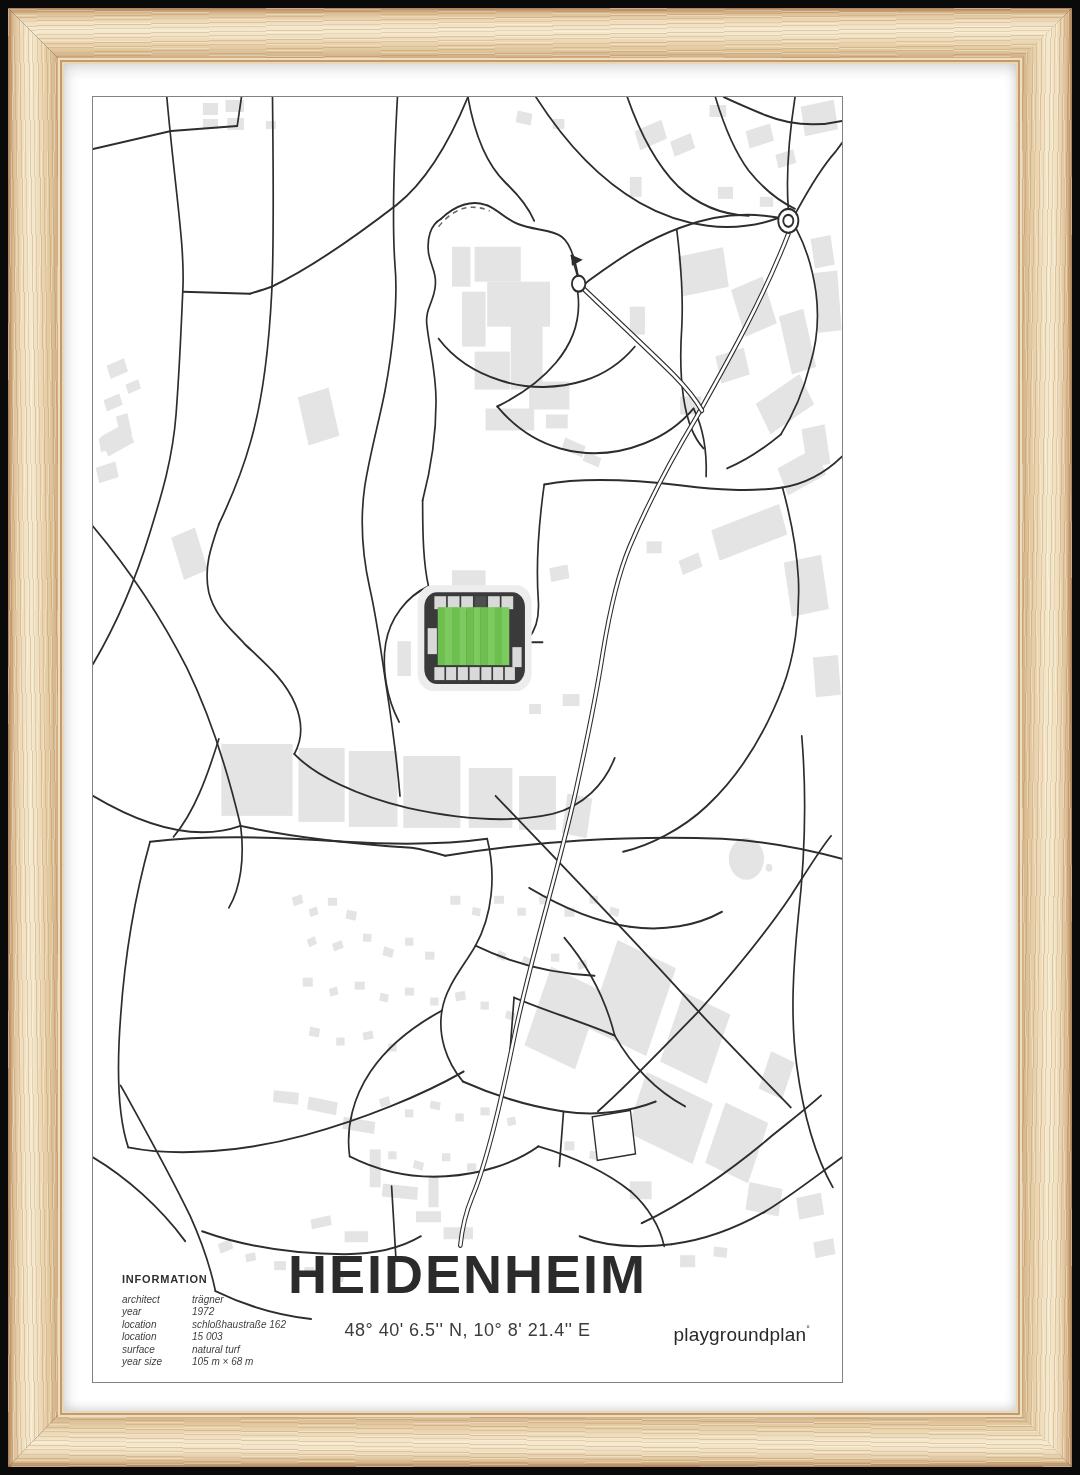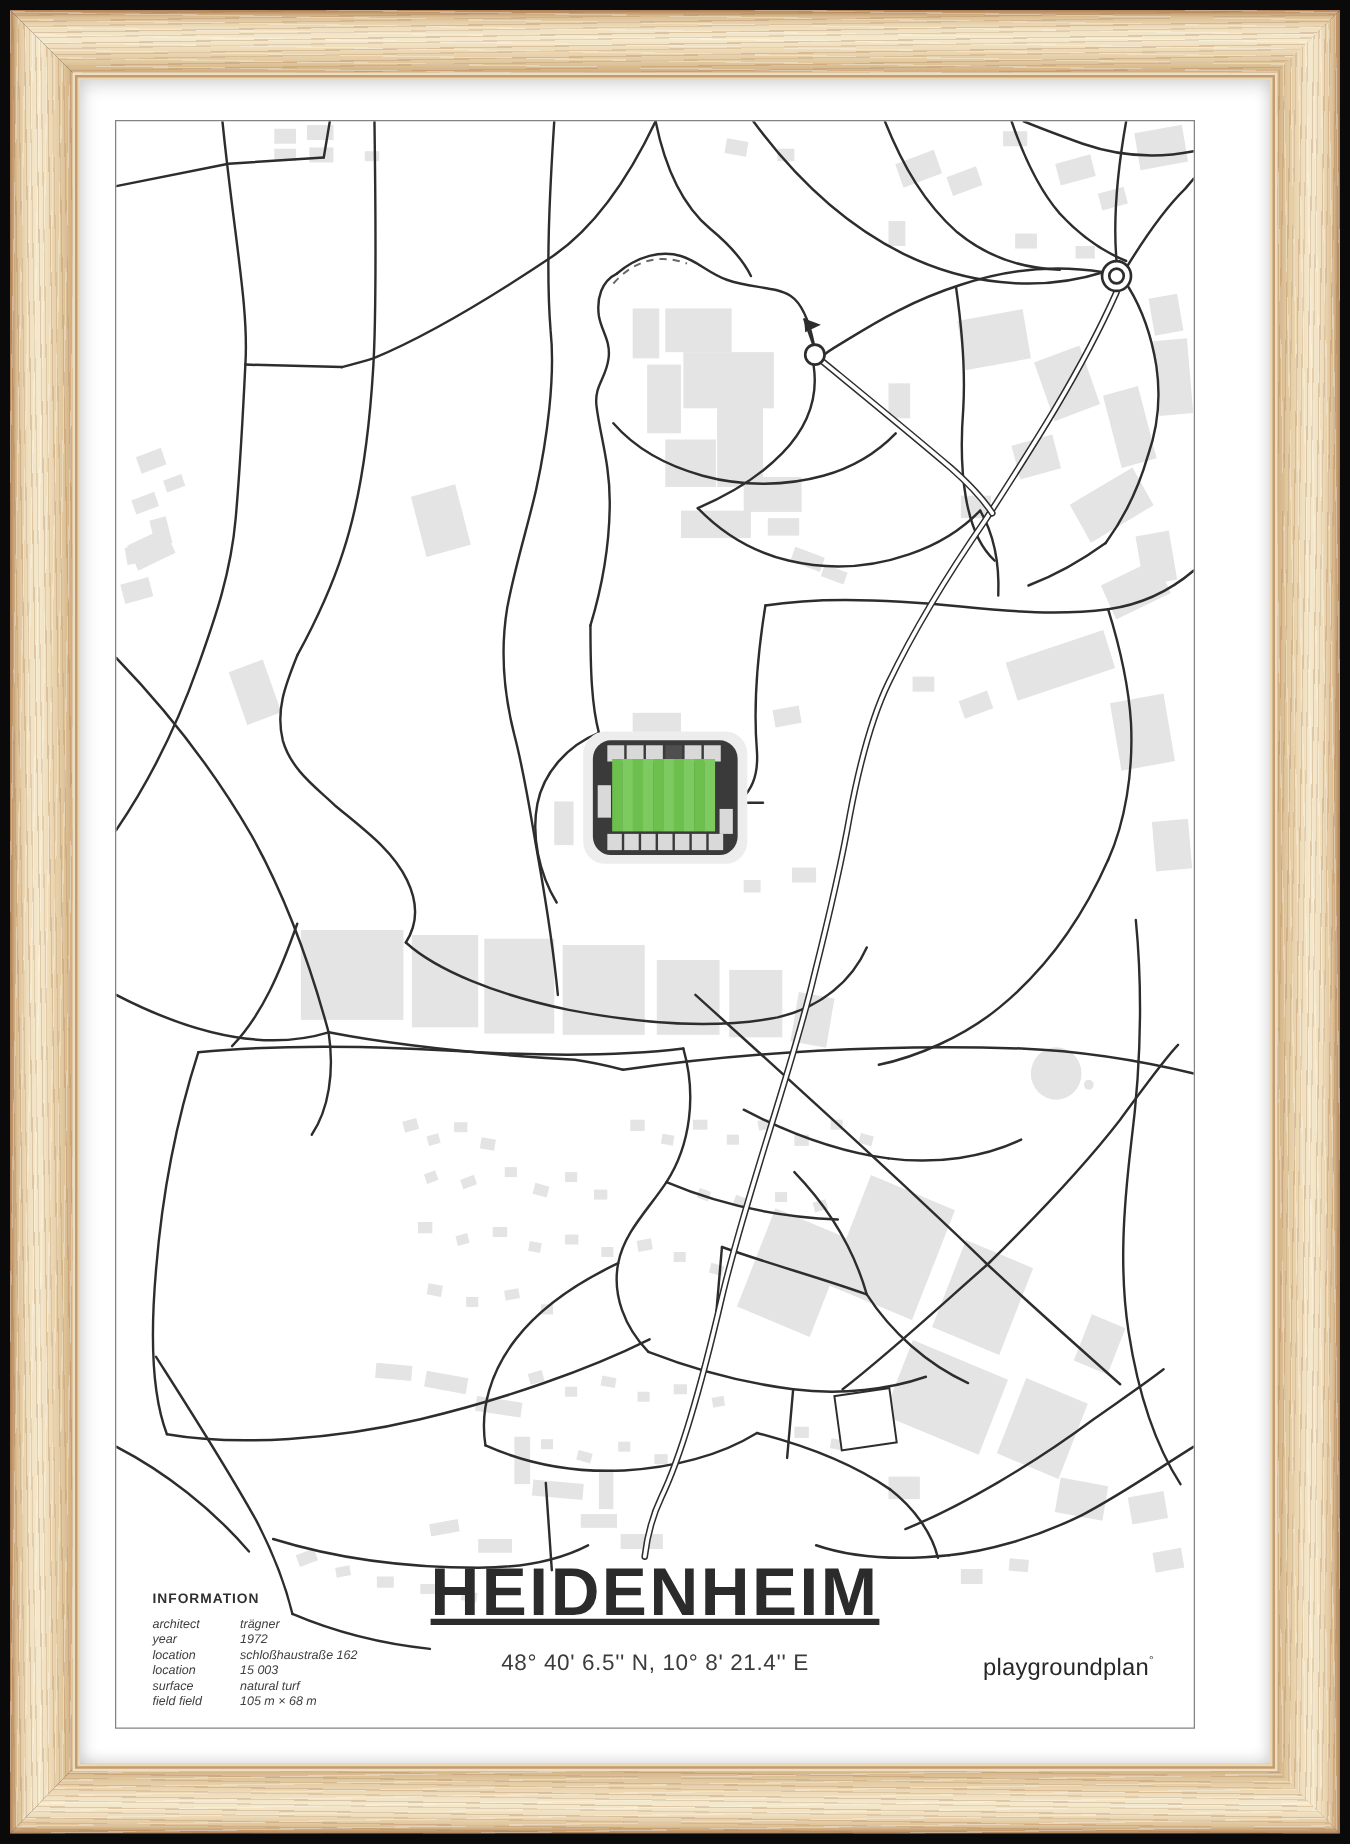--- a/index.html
+++ b/index.html
@@ -26,30 +26,30 @@
       linear-gradient(90deg,#b08258 0%,#ddbf94 10%,#f0dfbe 26%,#f5e9cd 42%,#ecd7b2 60%,#e0c69c 76%,#d0ab7e 90%,#bb8f63 100%);}
   .wood.right{top:8px;right:8px;bottom:8px;width:57px;
     clip-path:polygon(100% 0,100% 100%,0 calc(100% - 58px),0 56px);
     background:
       repeating-linear-gradient(91deg, rgba(168,118,78,.28) 0 1px, rgba(0,0,0,0) 1px 4px, rgba(150,102,62,.18) 4px 5px, rgba(0,0,0,0) 5px 9px),
       repeating-linear-gradient(89deg, rgba(255,255,255,.30) 0 1px, rgba(0,0,0,0) 1px 6px),
       linear-gradient(270deg,#b08258 0%,#ddbf94 10%,#f0dfbe 26%,#f5e9cd 42%,#ecd7b2 60%,#e0c69c 76%,#d0ab7e 90%,#bb8f63 100%);}
   .mat{position:absolute;inset:64px;background:#ffffff;
     box-shadow:0 0 0 2px #ead7b3, 0 0 0 4px #c59b6e, 0 0 0 6px #ecdec2,
       inset 2px 4px 14px rgba(0,0,0,.16), inset -2px -4px 10px rgba(0,0,0,.09);}
-  .map{position:absolute;left:92px;top:96px;width:864px;height:1287px;background:#fff;
+  .map{position:absolute;left:92px;top:96px;width:751px;height:1287px;background:#fff;
     border:1.5px solid #828282;box-sizing:border-box;overflow:hidden;padding-left:10px;}
   .map svg{position:absolute;inset:0;width:100%;height:100%;}
   .overlay{position:absolute;color:#2c2c2c;}
   .info{left:29px;top:1176px;width:250px;}
   .info-heading{font-size:11px;font-weight:bold;letter-spacing:.8px;color:#2f2f2f;margin-bottom:9px;}
   .irow{font-size:10px;line-height:12.4px;color:#3e3e3e;white-space:nowrap;font-style:italic;}
   .irow .lab{display:inline-block;width:70px;}
   .title-block{left:0;right:0;top:1148px;text-align:center;font-size:54px;font-weight:bold;
-    letter-spacing:2px;color:#2b2b2b;line-height:58px;text-decoration:underline;}
+    letter-spacing:2px;color:#2b2b2b;line-height:58px;}
   .coords{left:0;right:0;top:1223px;text-align:center;font-size:18px;letter-spacing:.5px;color:#3c3c3c;}
   .brand{right:32px;top:1227px;font-size:19px;font-weight:normal;color:#282828;letter-spacing:.2px;}
   .brand sup{font-size:9px;position:relative;top:-2px;}
 </style>
 </head>
 <body>
 
 <div class="stage">
   <div class="wood top"></div>
   <div class="wood bottom"></div>
@@ -308,21 +308,21 @@
       </svg>
 
     <div class="overlay info">
       <div class="info-heading">INFORMATION</div>
       <div class="info-rows">
           <div class="irow"><span class="lab">architect</span><span>trägner</span></div>
           <div class="irow"><span class="lab">year</span><span>1972</span></div>
           <div class="irow"><span class="lab">location</span><span>schloßhaustraße 162</span></div>
           <div class="irow"><span class="lab">location</span><span>15 003</span></div>
           <div class="irow"><span class="lab">surface</span><span>natural turf</span></div>
-          <div class="irow"><span class="lab">field field</span><span>105 m × 68 m</span></div>
+          <div class="irow"><span class="lab">year size</span><span>105 m × 68 m</span></div>
         </div>
     </div>
 
     <div class="overlay title-block">HEIDENHEIM</div>
     <div class="overlay coords">48° 40' 6.5'' N, 10° 8' 21.4'' E</div>
     <div class="overlay brand"><span>playgroundplan</span><sup>°</sup></div>
   </div>
 </div>
 
 </body></html>

